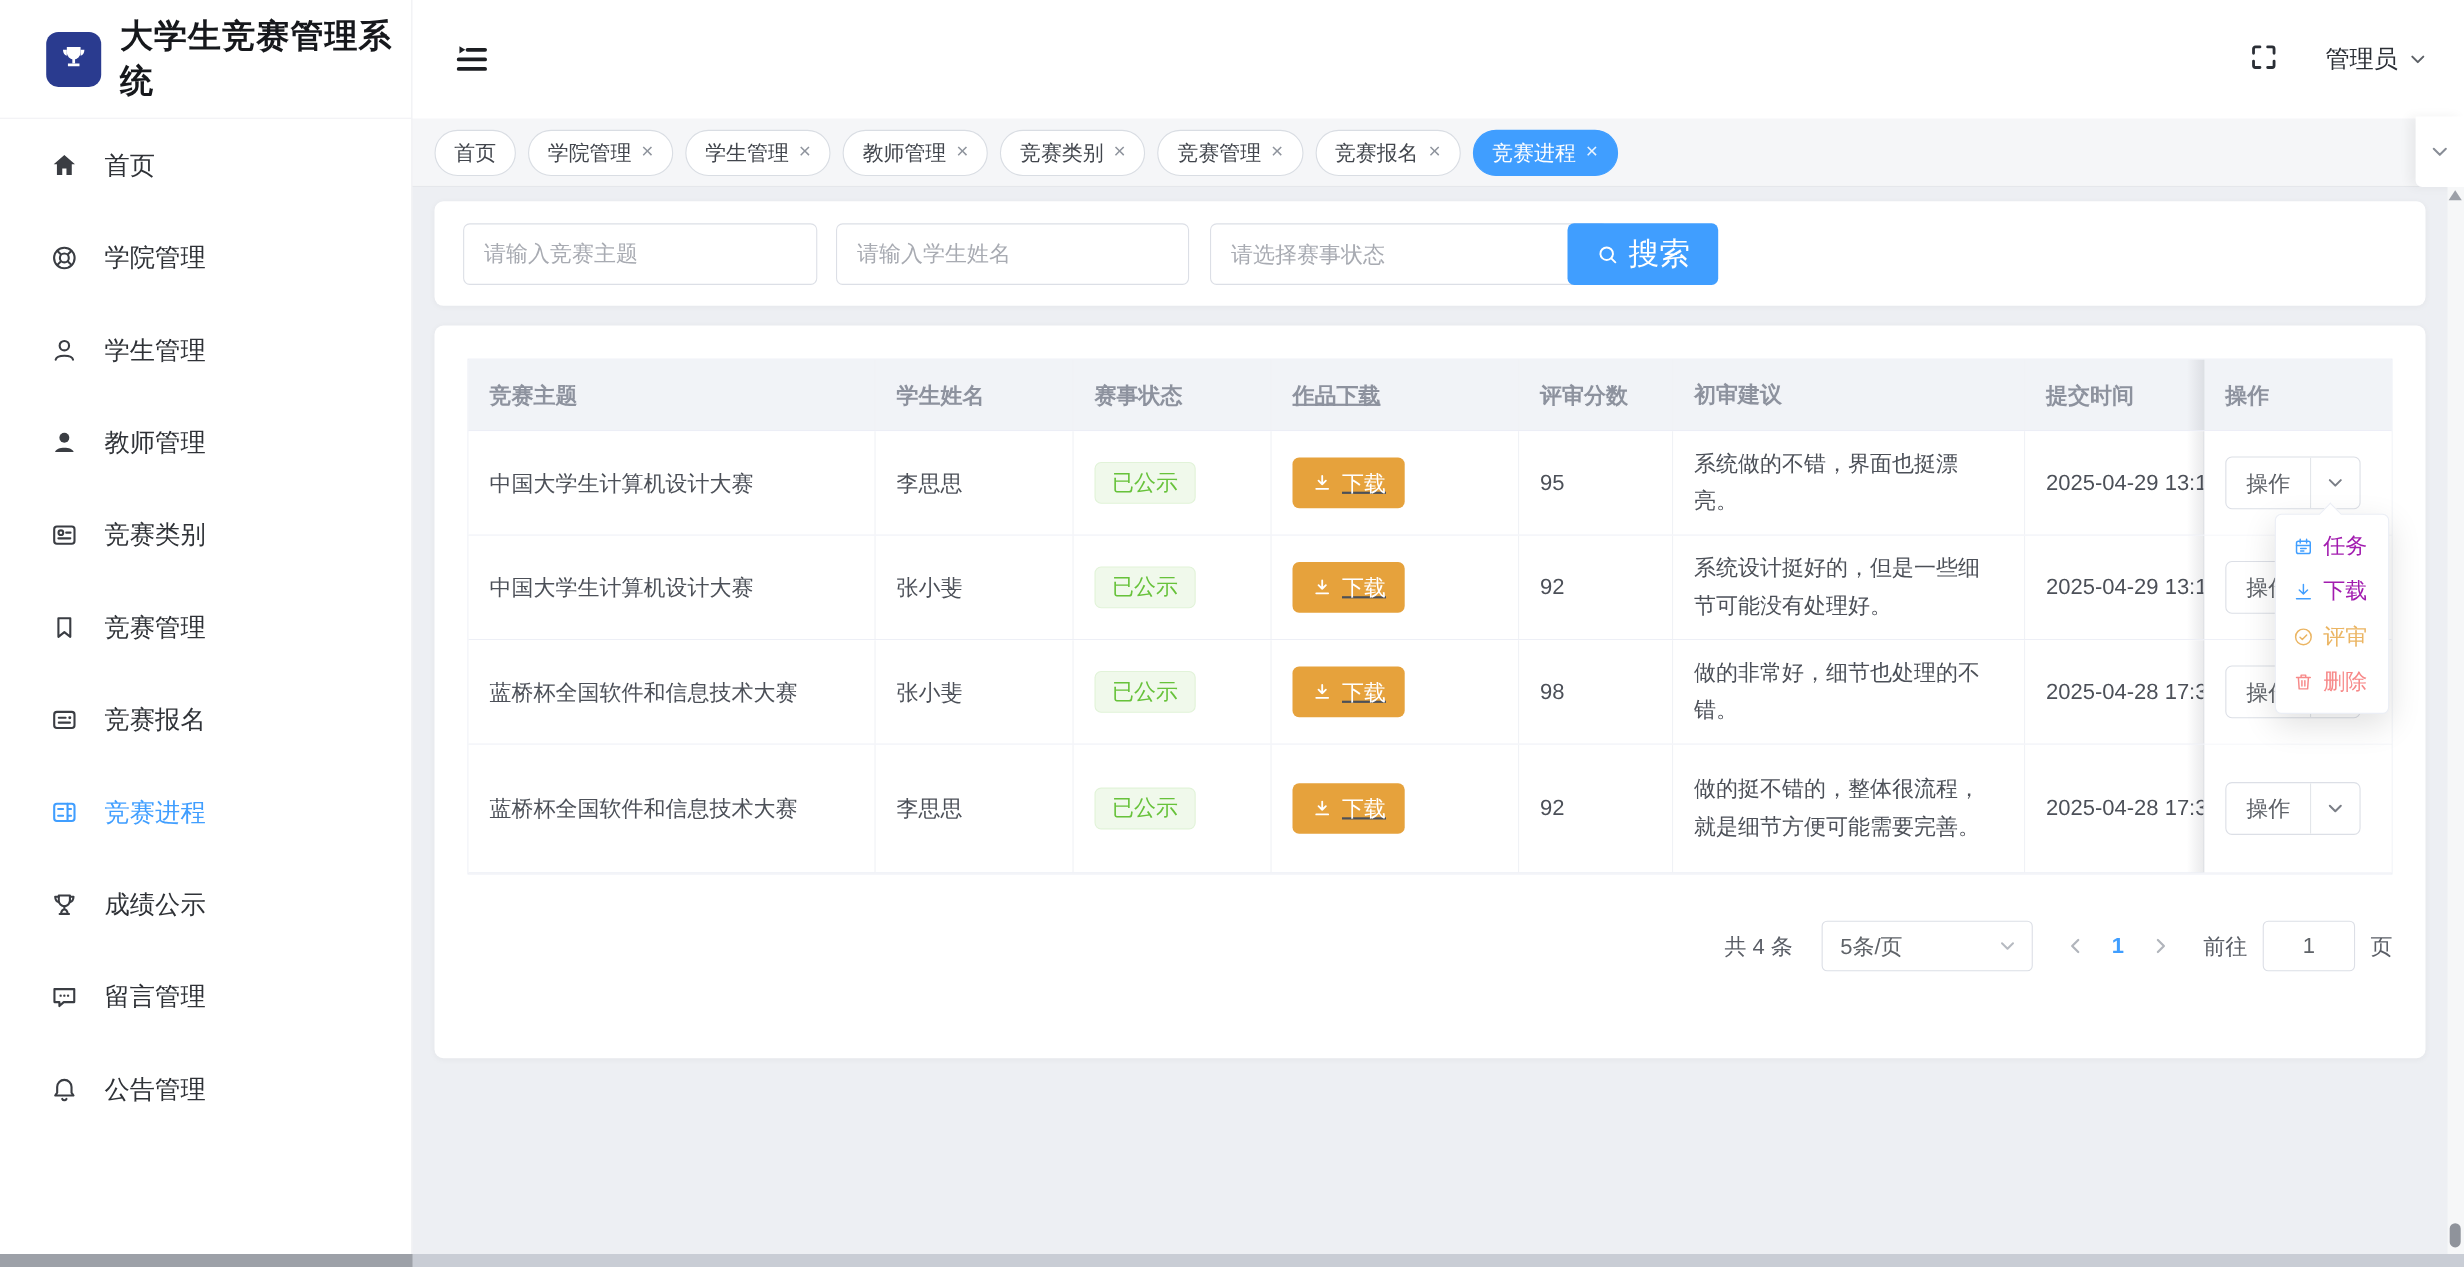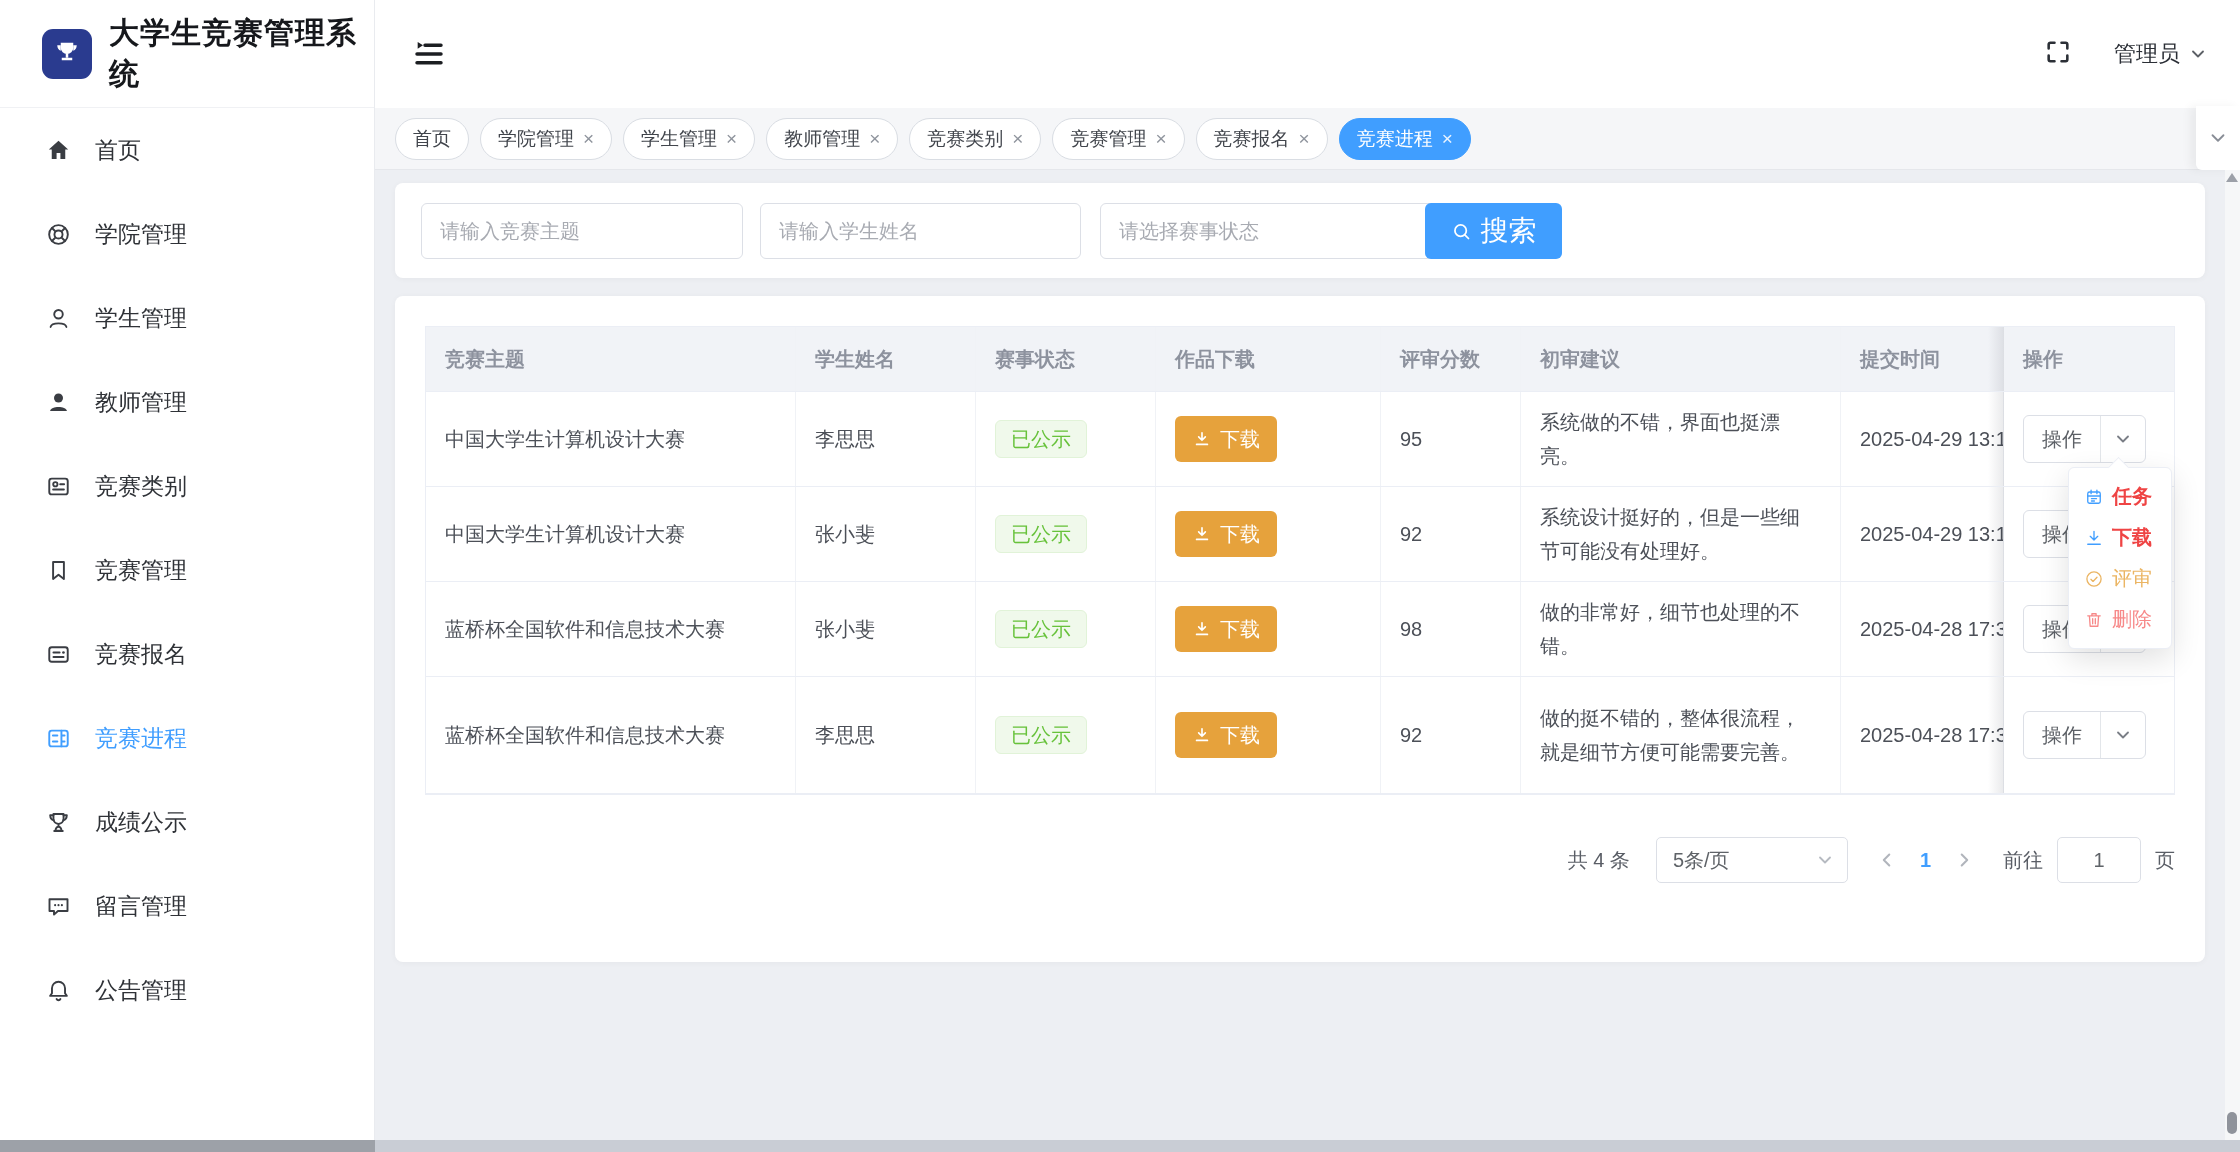--- a/index.html
+++ b/index.html
@@ -52,21 +52,21 @@
   
   .table{position:absolute;left:30px;top:30px;width:1750px;border:1px solid #ebeef5;box-sizing:border-box;font-size:20px;color:#4c5058;}
   .trow{display:flex;border-bottom:1px solid #ebeef5;background:#fff;}
   .trow:last-child{border-bottom:1px solid #ebeef5;}
   .thead{background:#f1f3f7;color:#8d929e;font-weight:700;}
   .cell{box-sizing:border-box;padding-left:19px;display:flex;align-items:center;border-right:1px solid #f0f2f6;}
   .cell:last-child{border-right:none;}
   .c-theme{width:370px;}
   .c-student{width:180px;}
   .c-status{width:180px;}
-  .c-download{width:225px;}
+  .c-download{width:225px;text-decoration:underline;}
   .c-score{width:140px;}
   .c-comment{width:320px;align-items:center;padding-right:22px;line-height:34px;}
   .c-time{width:163px;white-space:nowrap;overflow:hidden;padding-right:0;}
   .c-action{width:170px;position:relative;background:#fff;}
   .thead .c-action{background:#f1f3f7;}
   .c-action::before{content:"";position:absolute;left:-16px;top:0;bottom:0;width:16px;background:linear-gradient(to left,rgba(40,45,60,.10),rgba(40,45,60,0));pointer-events:none;}
   .h64{height:64px;}
   .h94{height:94px;}
   .h116{height:116px;}
 
@@ -76,21 +76,21 @@
   .action-btn{display:inline-flex;align-items:stretch;height:46px;border:1px solid #dcdfe6;border-radius:6px;background:#fff;overflow:hidden;cursor:pointer;}
   .action-btn .ab-label{display:flex;align-items:center;padding:0 18px;font-size:20px;color:#5c6066;}
   .action-btn .ab-caret{display:flex;align-items:center;padding:0 12px;border-left:1px solid #e3e6ea;}
   .action-btn .chev{stroke:#7a7e86;}
 
   
   .popover{position:absolute;left:2068px;top:467px;width:102px;background:#fff;border:1px solid #ebeef5;border-radius:6px;box-shadow:0 10px 30px rgba(0,0,0,.12);padding:8px 0;z-index:50;}
   .popover::before{content:"";position:absolute;top:-8px;left:42px;width:14px;height:14px;background:#fff;border-left:1px solid #ebeef5;border-top:1px solid #ebeef5;transform:rotate(45deg);}
   .pop-item{display:flex;align-items:center;gap:8px;padding:7px 15px;font-size:20px;cursor:pointer;white-space:nowrap;}
   .pop-item svg{width:20px;height:20px;fill:none;stroke-width:1.6;stroke-linecap:round;stroke-linejoin:round;flex:0 0 auto;}
-  .pi-blue{color:#ef4444;font-weight:bold;} .pi-blue svg{stroke:#409eff;}
+  .pi-blue{color:#a21caf;} .pi-blue svg{stroke:#409eff;}
   .pi-amber{color:#ebb563;} .pi-amber svg{stroke:#ebb563;}
   .pi-red{color:#f78989;} .pi-red svg{stroke:#f78989;}
 
   
   .pagination{position:absolute;right:30px;top:540px;height:48px;display:flex;align-items:center;font-size:20px;color:#5a5e66;}
   .pg-total{margin-right:26px;margin-left:48px;}
   .pg-size{position:relative;width:192px;height:46px;border:1px solid #dcdfe6;border-radius:5px;display:flex;align-items:center;padding-left:16px;box-sizing:border-box;color:#5f6368;cursor:pointer;margin-right:28px;background:#fff;}
   .pg-size .chev{position:absolute;right:12px;stroke:#b6bac1;}
   .pg-arrow{width:22px;height:22px;stroke:#b1b5bc;stroke-width:2.2;fill:none;stroke-linecap:round;stroke-linejoin:round;cursor:pointer;}
   .pg-current{color:#409eff;font-weight:700;margin:0 22px;cursor:pointer;}

